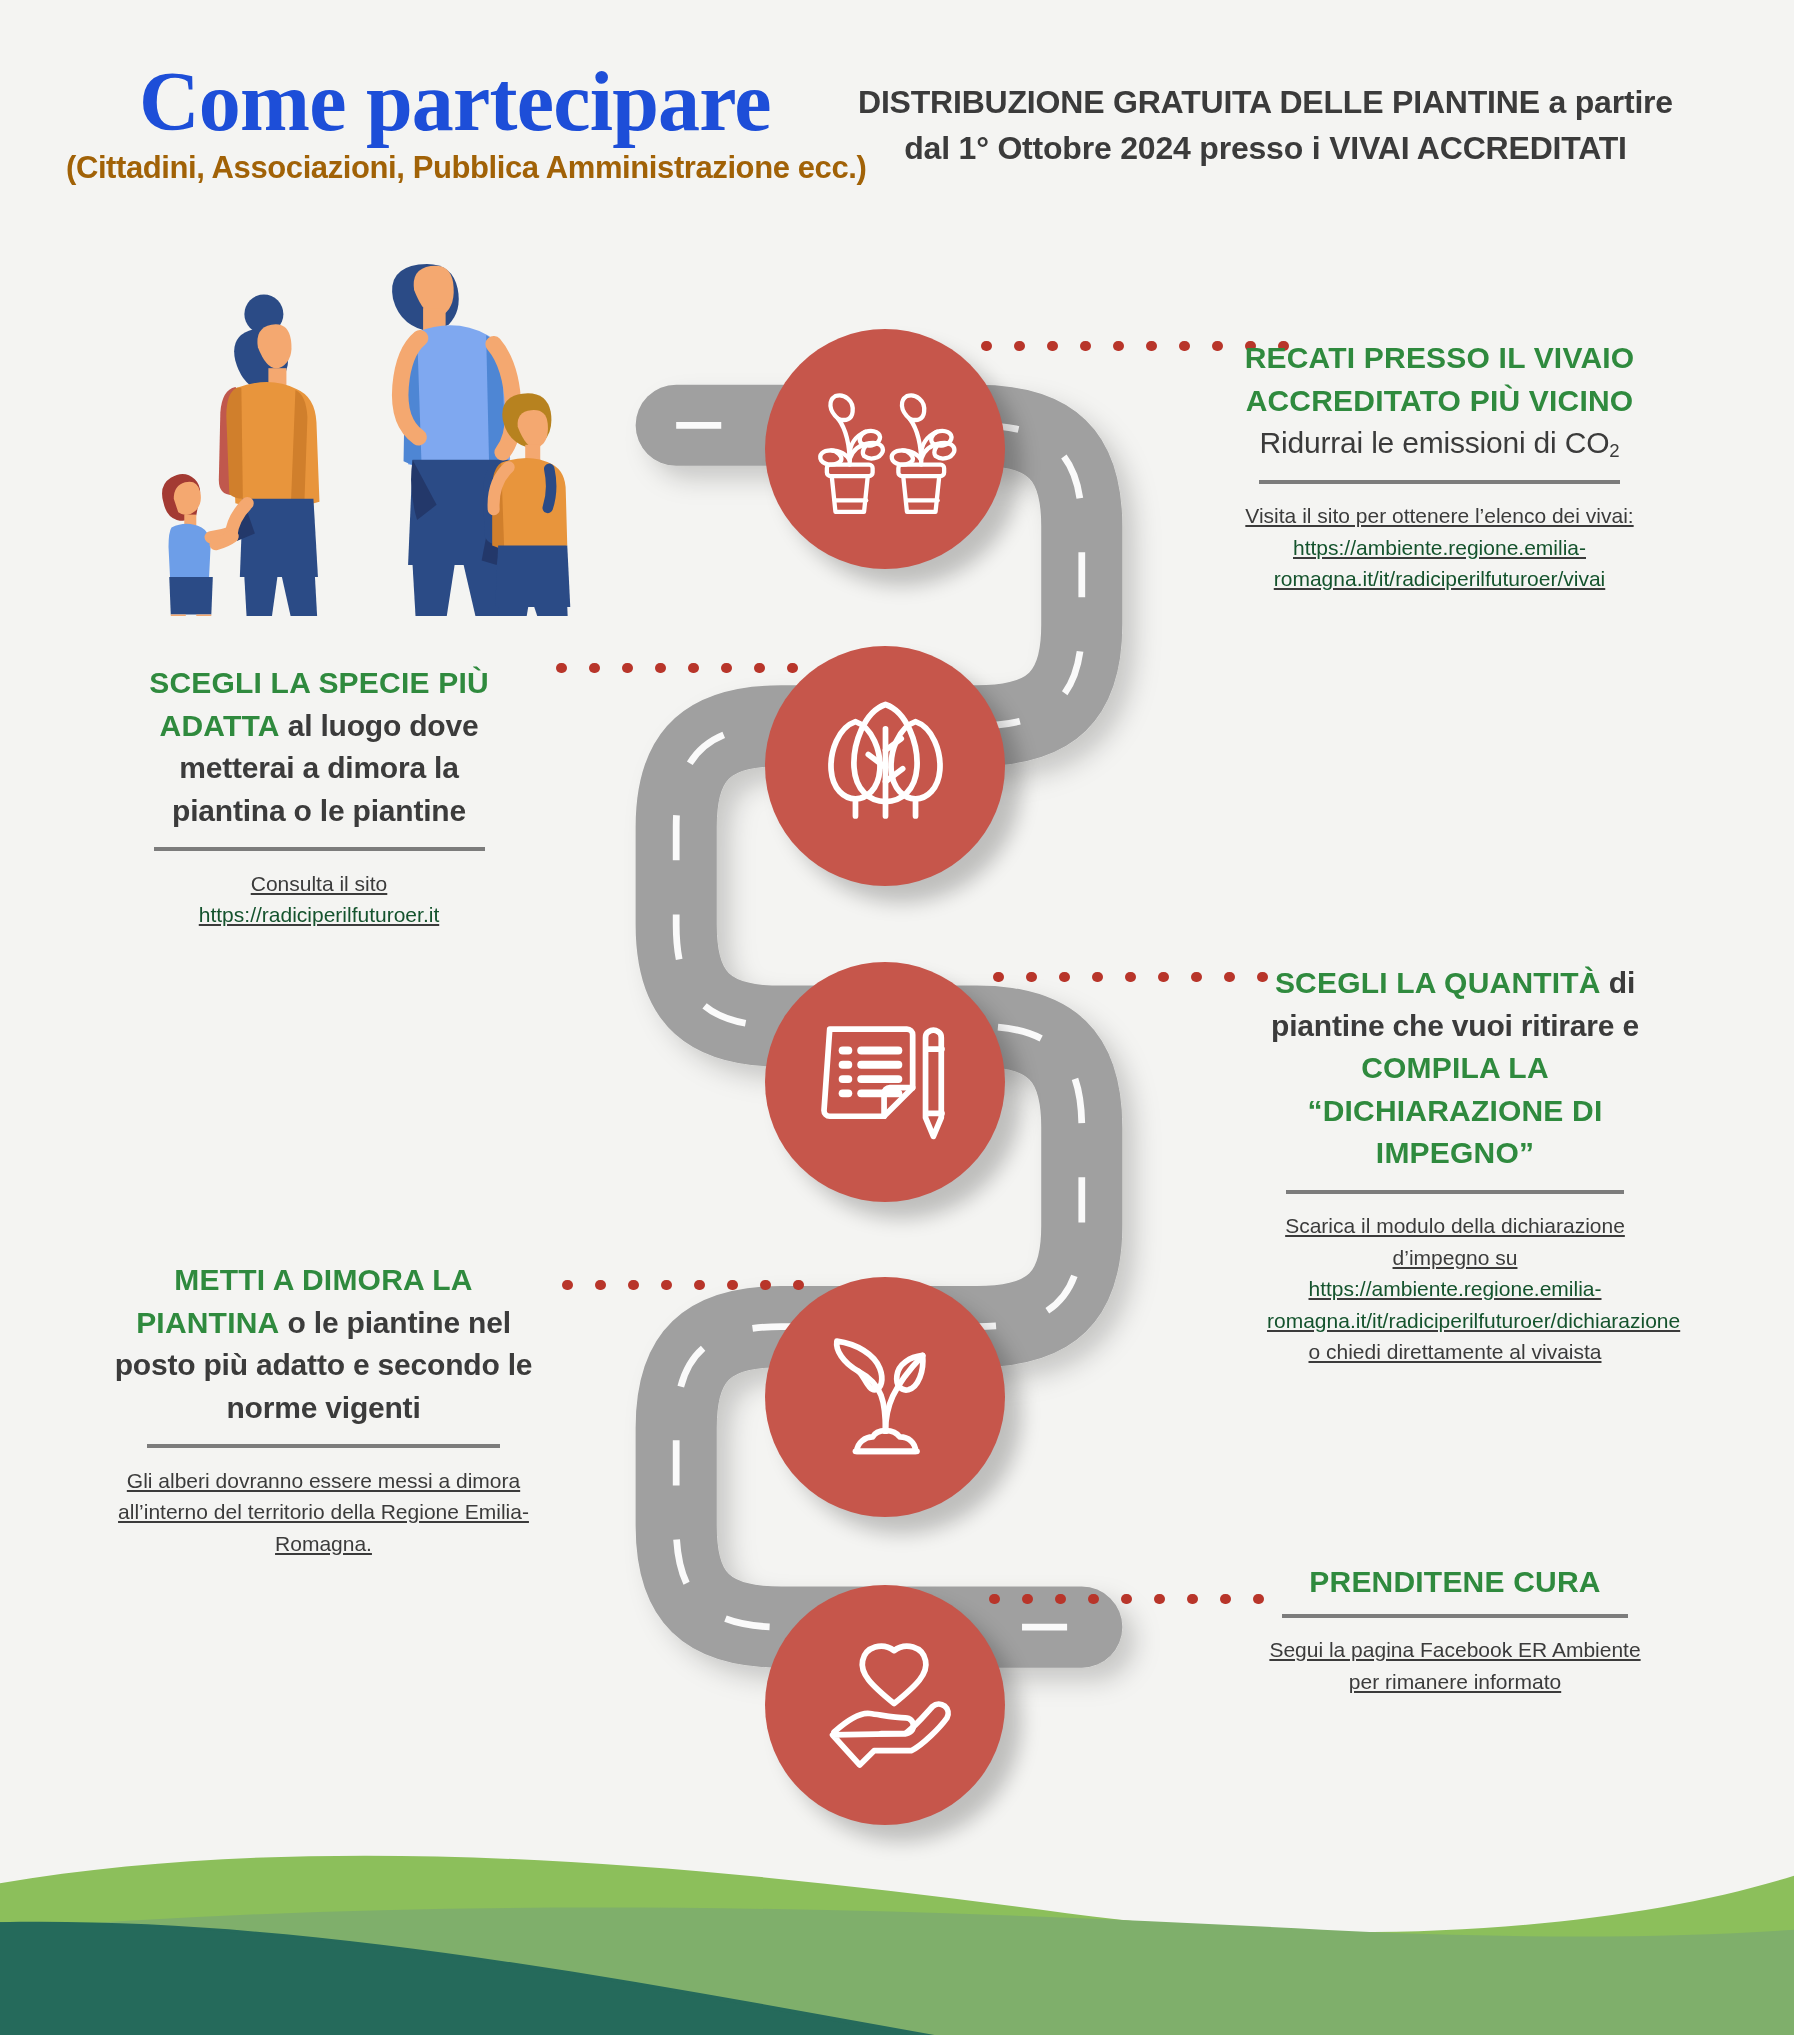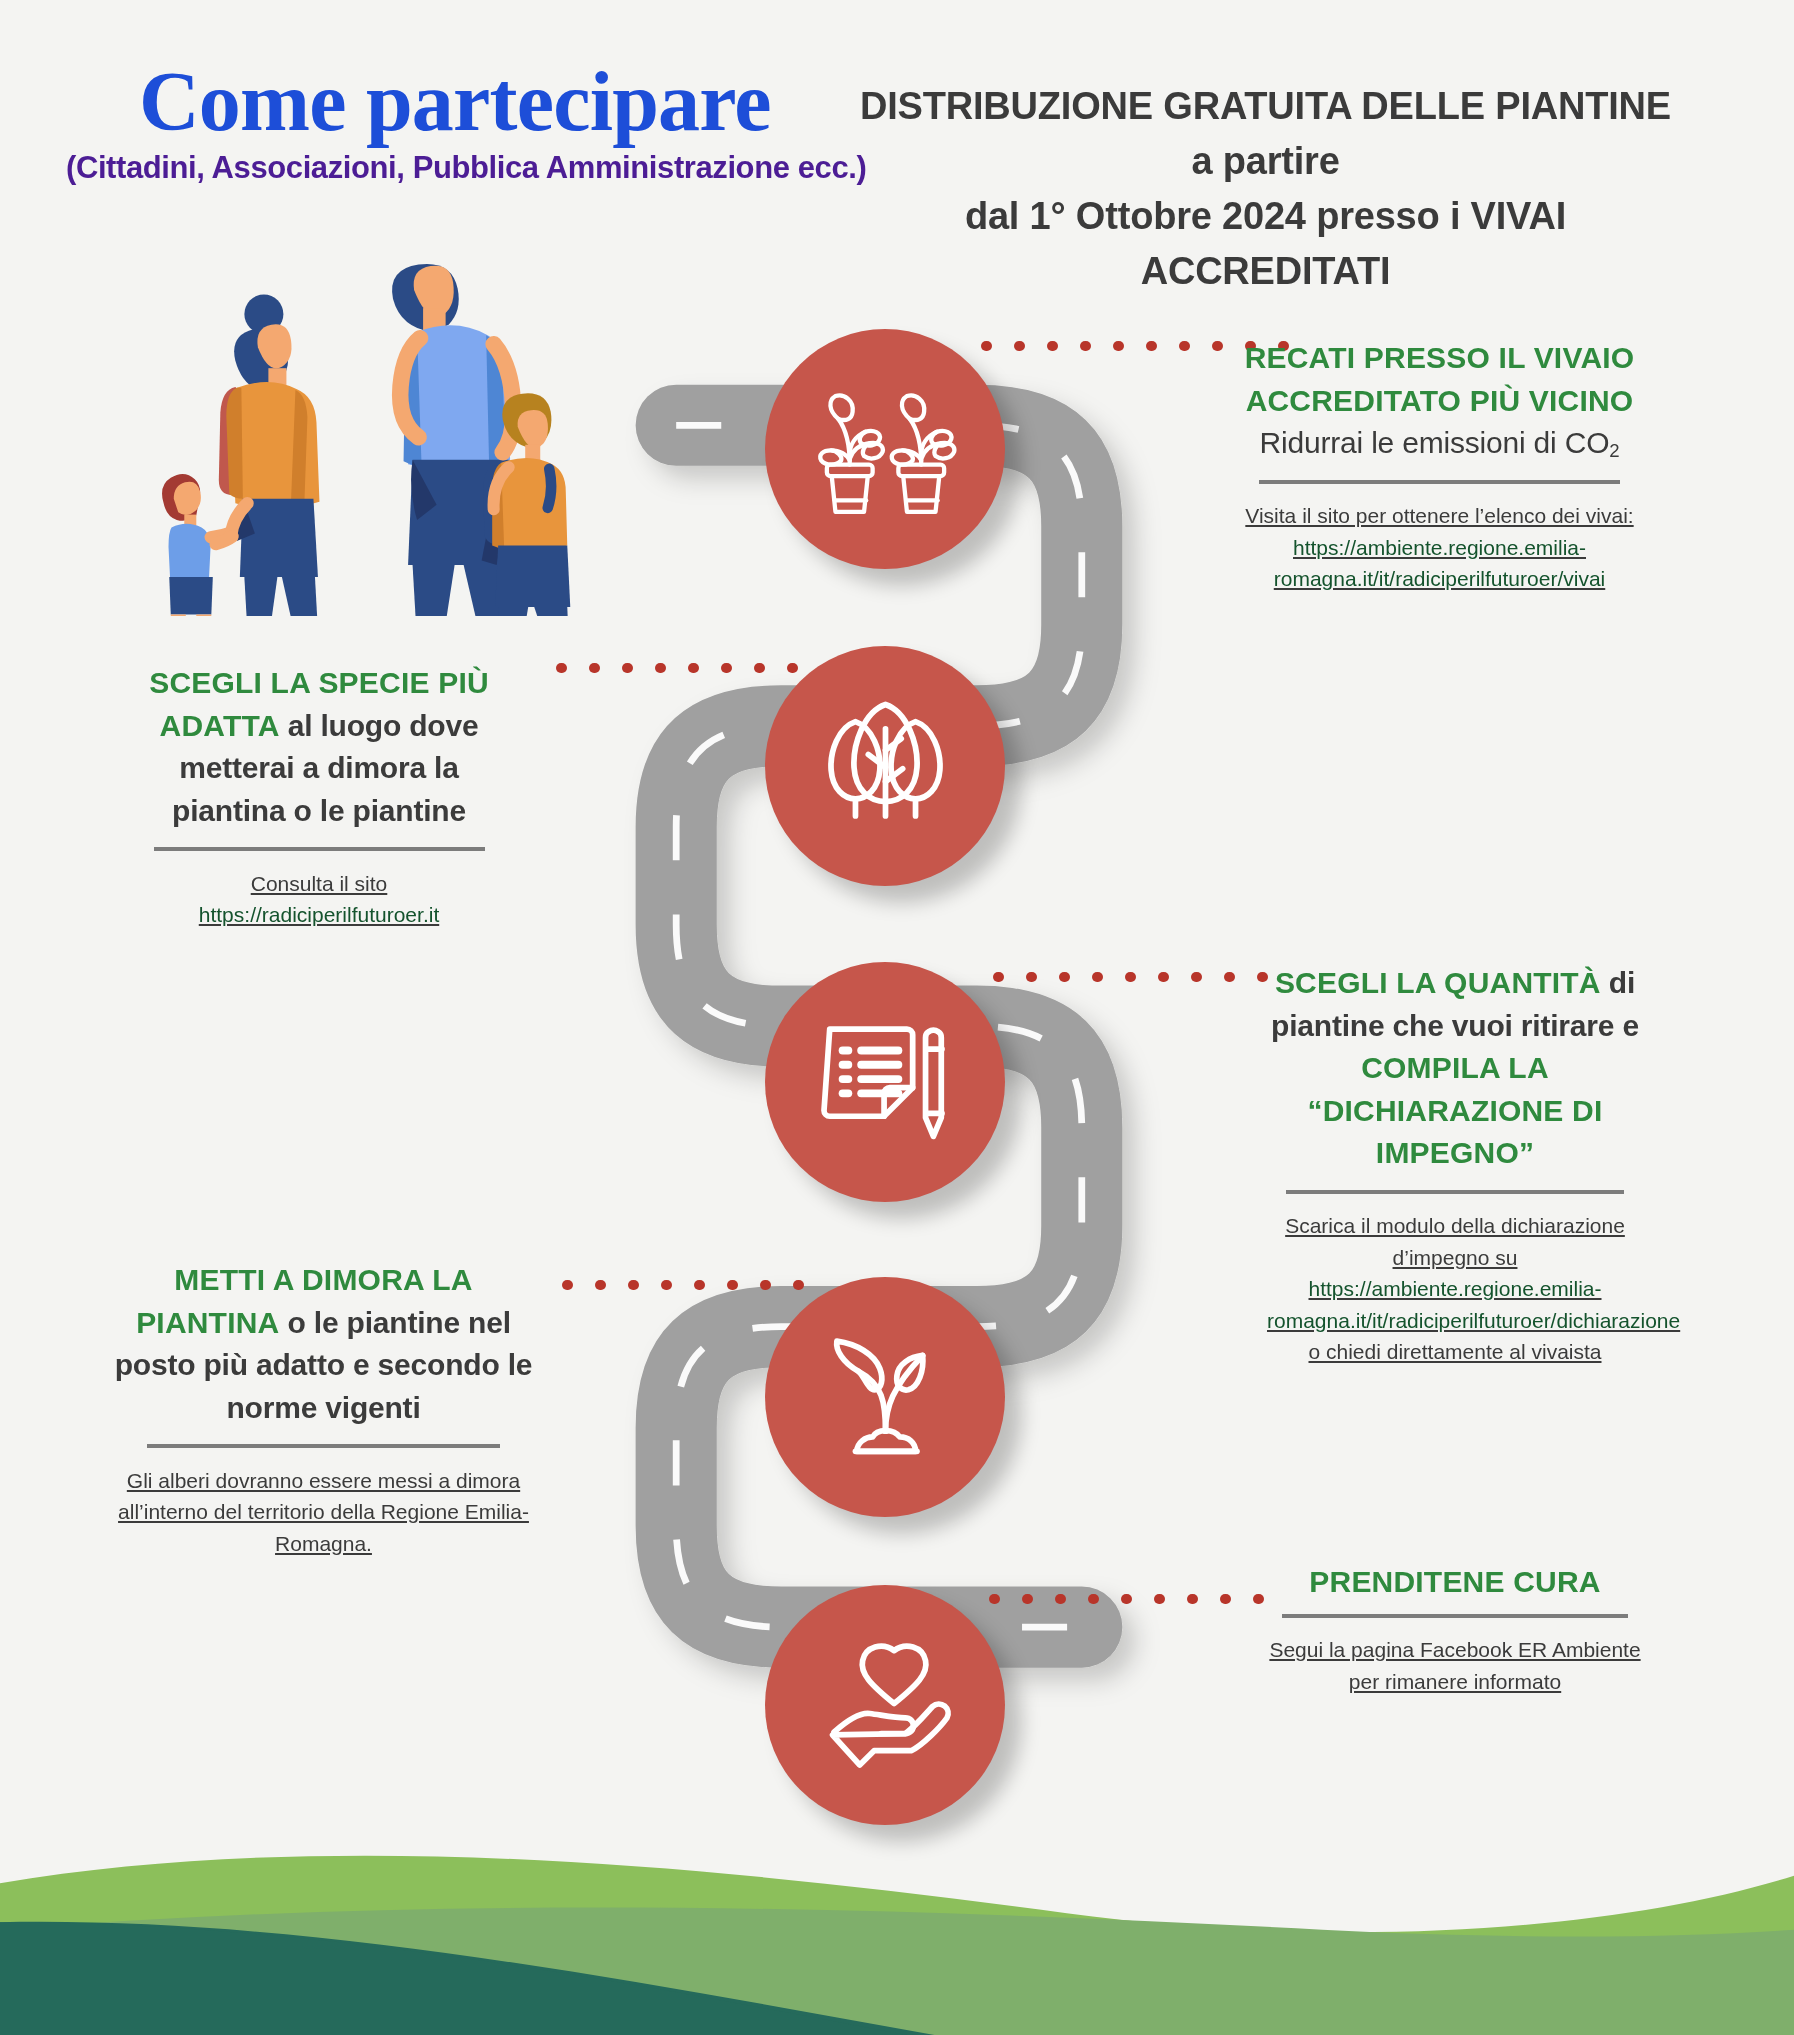--- a/index.html
+++ b/index.html
@@ -18,28 +18,28 @@
     font-family:"Liberation Serif", serif;
     font-weight:700;
     font-size:84px;
     color:#1d4ed8;
     letter-spacing:-0.8px;
     white-space:nowrap;
     text-align:right;
   }
   .subtitle{
     position:absolute;left:66px;top:150px;
-    font-size:31px;font-weight:700;color:#4c1d95;
+    font-size:31px;font-weight:700;color:#a16207;
     white-space:nowrap;
     letter-spacing:-0.4px;
   }
   .header-right{
     position:absolute;left:856px;top:79px;width:819px;
     text-align:center;
-    font-size:38px;font-weight:700;color:#3B3B3B;
+    font-size:32px;font-weight:700;color:#3B3B3B;
     line-height:1.45;
     letter-spacing:-0.2px;
   }
 
   
   .family{position:absolute;left:124px;top:218px;width:466px;height:398px;}
 
   
   .road-wrap{position:absolute;left:556px;top:301px;width:661px;height:1548px;}
   .road-wrap svg{display:block;}

